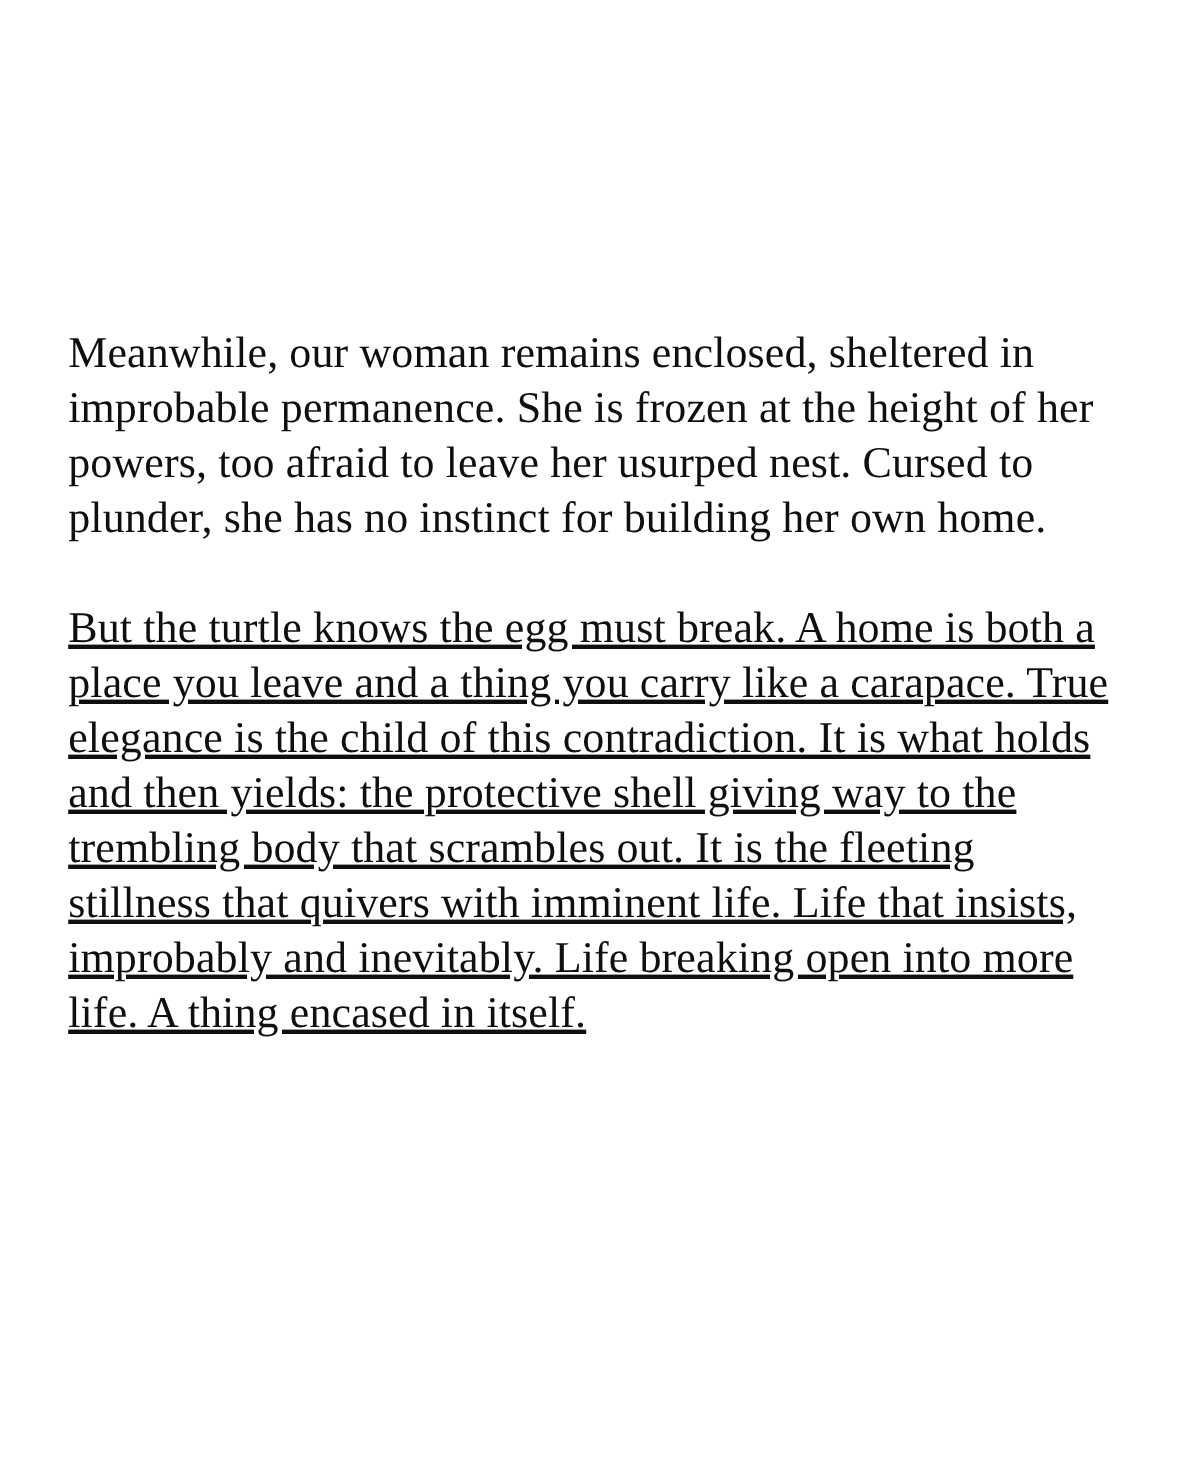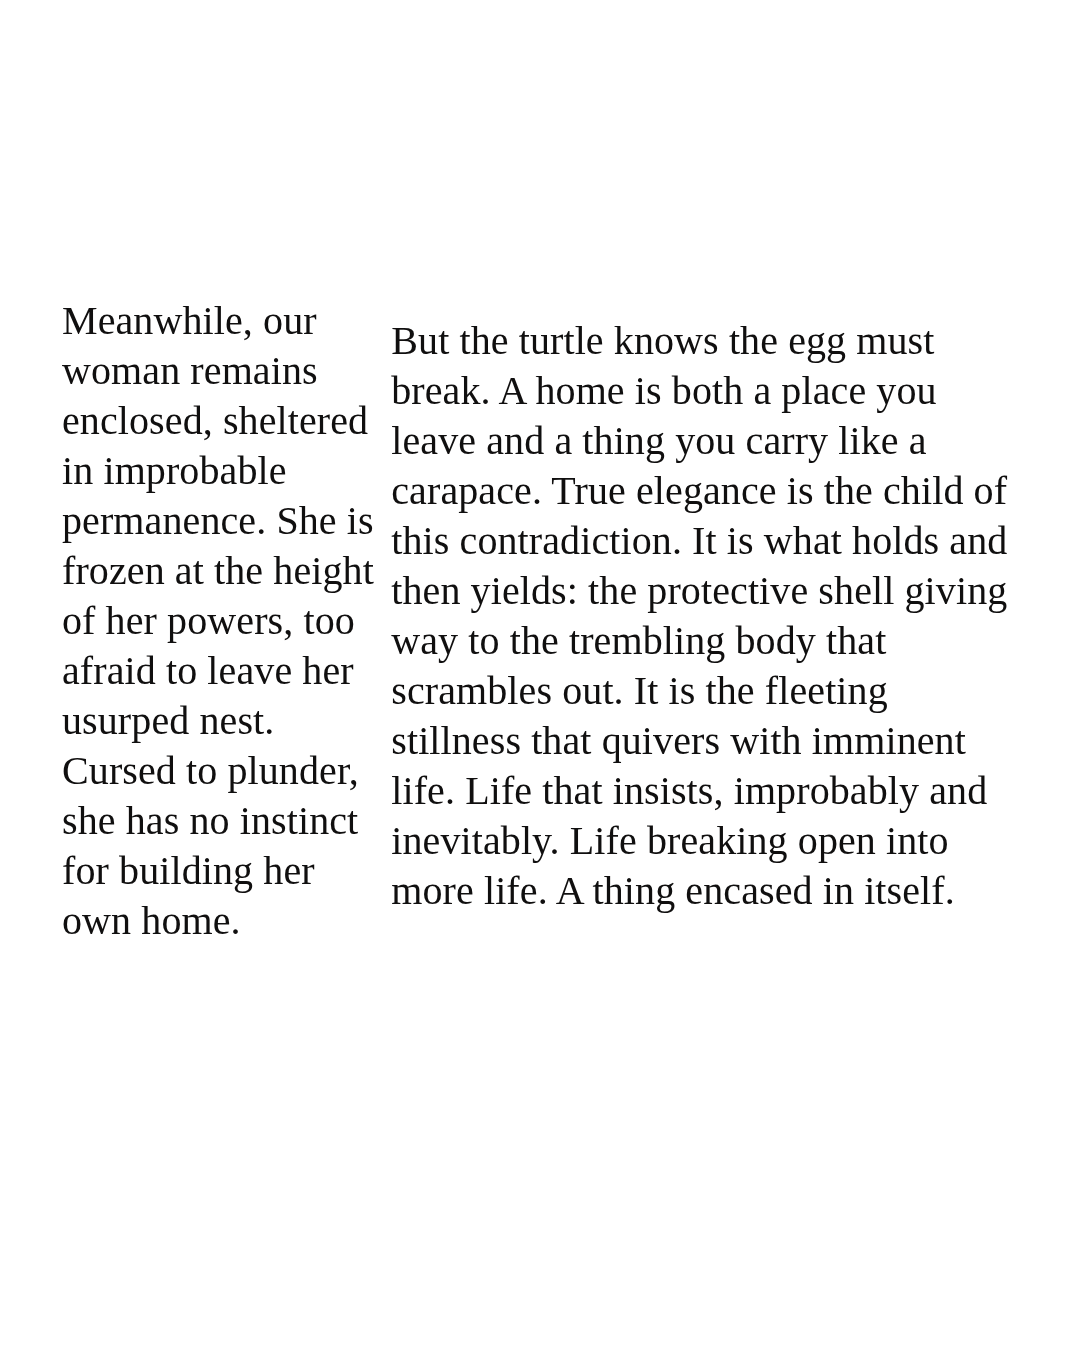--- a/index.html
+++ b/index.html
@@ -14,33 +14,34 @@
     color: #111111;
     overflow: hidden;
   }
   .page {
     box-sizing: border-box;
     width: 1080px;
     height: 949px;
     background: #ffffff;
     padding: 296px 62px 0 62px;
     display: flex;
-    flex-direction: row;
+    flex-direction: column;
   }
   .body-text {
     font-size: 40px;
     line-height: 50px;
     letter-spacing: 0.1px;
     color: #100f0f;
     text-align: left;
     margin: 0;
     max-width: 960px;
   }
   .body-text + .body-text {
-    margin-top: 20px;
+    margin-top: 50px;
+    text-decoration: underline;
   }
 </style>
 </head>
 <body>
 
 <div class="page">
   <p class="body-text">Meanwhile, our woman remains enclosed, sheltered in improbable permanence. She is frozen at the height of her powers, too afraid to leave her usurped nest. Cursed to plunder, she has no instinct for building her own home.</p>
   <p class="body-text">But the turtle knows the egg must break. A home is both a place you leave and a thing you carry like a carapace. True elegance is the child of this contradiction. It is what holds and then yields: the protective shell giving way to the trembling body that scrambles out. It is the fleeting stillness that quivers with imminent life. Life that insists, improbably and inevitably. Life breaking open into more life. A thing encased in itself.</p>
 </div>
 

